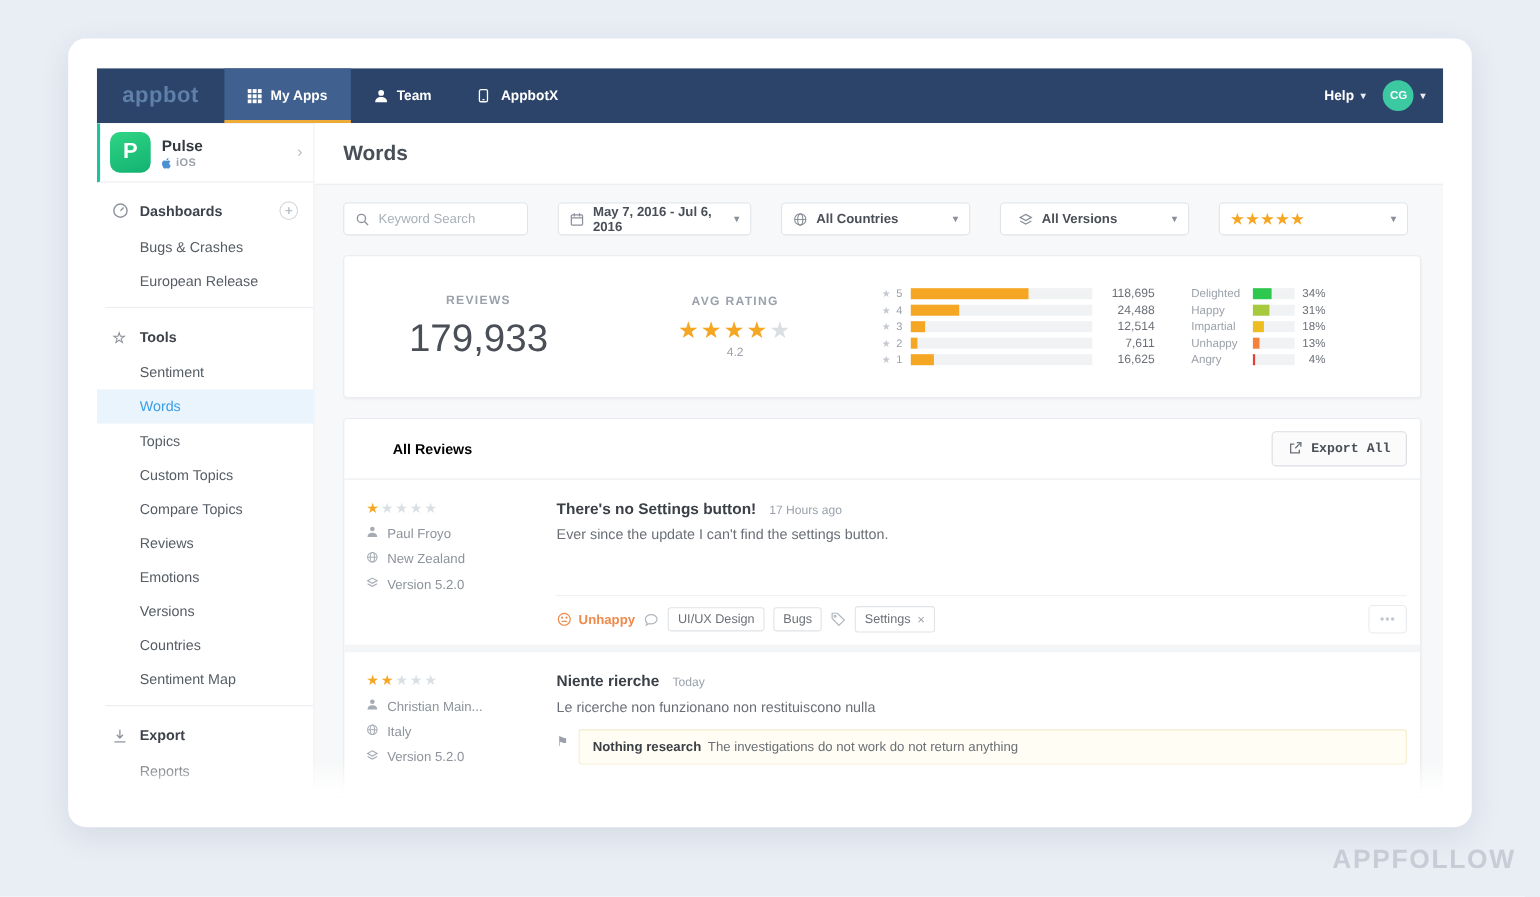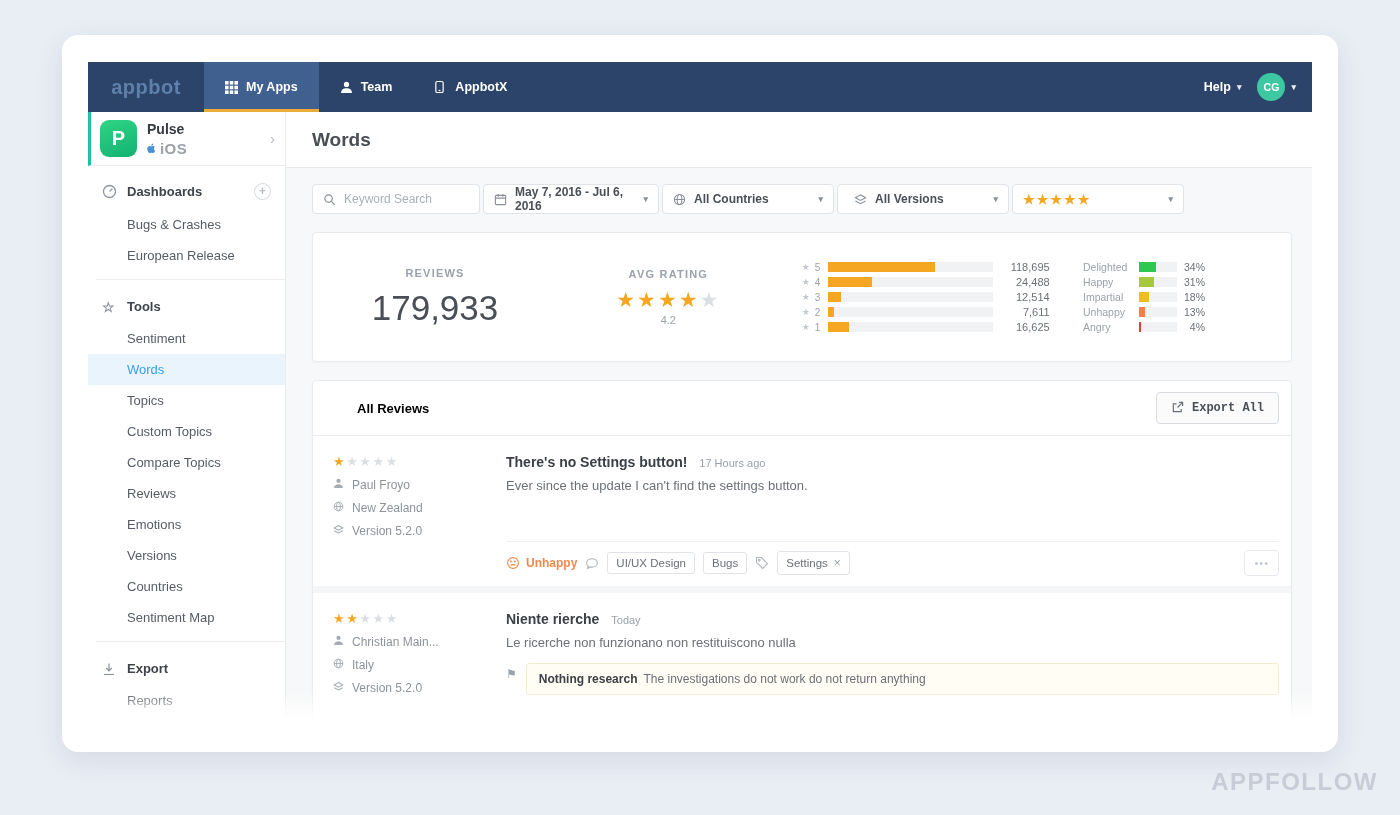--- a/index.html
+++ b/index.html
@@ -29,41 +29,41 @@
 
   
   .body-row { display:flex; height:613px; }
   .sidebar { width:198px; flex:none; background:#fff; border-right:1px solid #e8ebee; overflow:hidden; }
 
   .app-selector { height:54px; display:flex; align-items:center; gap:10px; padding:0 10px 0 9px;
                   border-bottom:1px solid #ececf0; border-left:3px solid #1ec1a4; cursor:pointer; }
   .app-icon { width:37px; height:37px; flex:none; border-radius:9px; background:linear-gradient(160deg,#2fd584,#12b271);
               color:#fff; font-weight:bold; font-size:20px; display:flex; align-items:center; justify-content:center; }
   .app-name { font-size:14px; font-weight:bold; color:#353a41; }
-  .app-platform { font-size:15px; font-weight:bold; letter-spacing:.4px; color:#9aa1a9;
+  .app-platform { font-size:10px; font-weight:bold; letter-spacing:.4px; color:#9aa1a9;
                   display:flex; align-items:center; gap:4px; margin-top:3px; }
   .chev { margin-left:auto; color:#b6bcc4; font-size:15px; }
 
   .side-section { padding-top:8px; }
   .side-head { display:flex; align-items:center; gap:9px; padding:9px 14px; font-size:13px; font-weight:bold; color:#3e434b; }
   .side-icon { width:16px; color:#8e949c; display:inline-flex; font-size:14px; line-height:1; }
   .add-btn { margin-left:auto; width:17px; height:17px; border:1px solid #d3d8dd; border-radius:50%;
              color:#b9bfc7; font-size:12px; line-height:14px; text-align:center; cursor:pointer; background:#fff; }
   .side-item { padding:8px 14px 8px 39px; font-size:13px; color:#565c64; cursor:pointer; }
   .side-item.active { background:#e9f4fd; color:#3a9fe5; }
   .side-item.muted { color:#b9bfc7; }
   .side-div { height:1px; background:#ececf0; margin:8px 0 2px 8px; }
 
   .main { flex:1; min-width:0; background:#f7f8f9; display:flex; flex-direction:column; }
   .page-header { background:#fff; border-bottom:1px solid #e9ebee; padding:17px 26px 16px; }
   .page-header h1 { font-size:19px; font-weight:bold; color:#494f57; }
   .content { padding:8px 20px 0 26px; }
 
   
-  .filters { display:flex; gap:3px; margin-top:8px; }
+  .filters { display:flex; gap:27px; margin-top:8px; }
   .fctrl { height:30px; background:#fff; border:1px solid #e0e4e9; border-radius:4px;
            display:flex; align-items:center; gap:8px; padding:0 10px; font-size:12px; font-weight:bold; color:#4a4f57; cursor:pointer; }
   .ficon { display:inline-flex; width:13px; color:#8a9099; }
   .fctrl .fcaret { margin-left:auto; color:#8a9099; font-size:9px; }
   .f-search { width:168px; cursor:text; }
   .f-search input { border:none; outline:none; width:100%; font-size:12px; font-family:inherit; color:#4a4f57; }
   .f-search input::placeholder { color:#a9b0b8; font-weight:normal; }
   .f-date { width:176px; } .f-country { width:172px; } .f-version { width:172px;padding-left:16px; } .f-stars { width:172px; }
   .f-stars .st-on, .f-stars .st-off { font-size:13px; letter-spacing:2px; }
 

